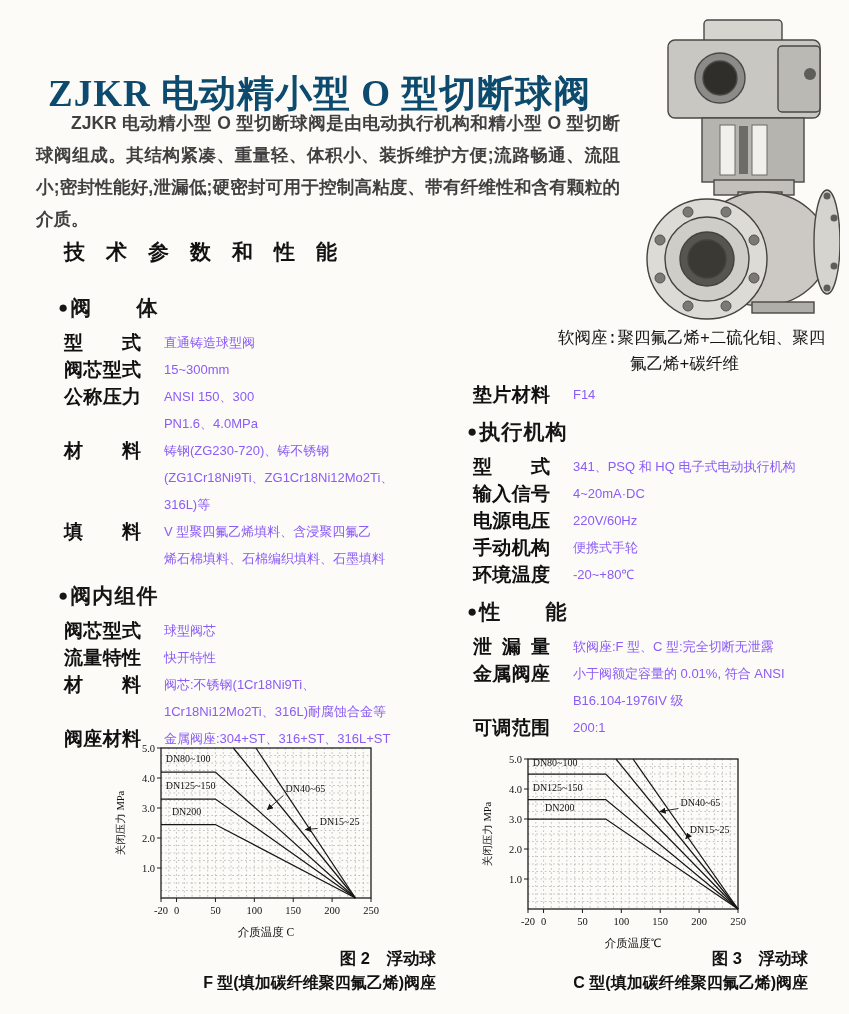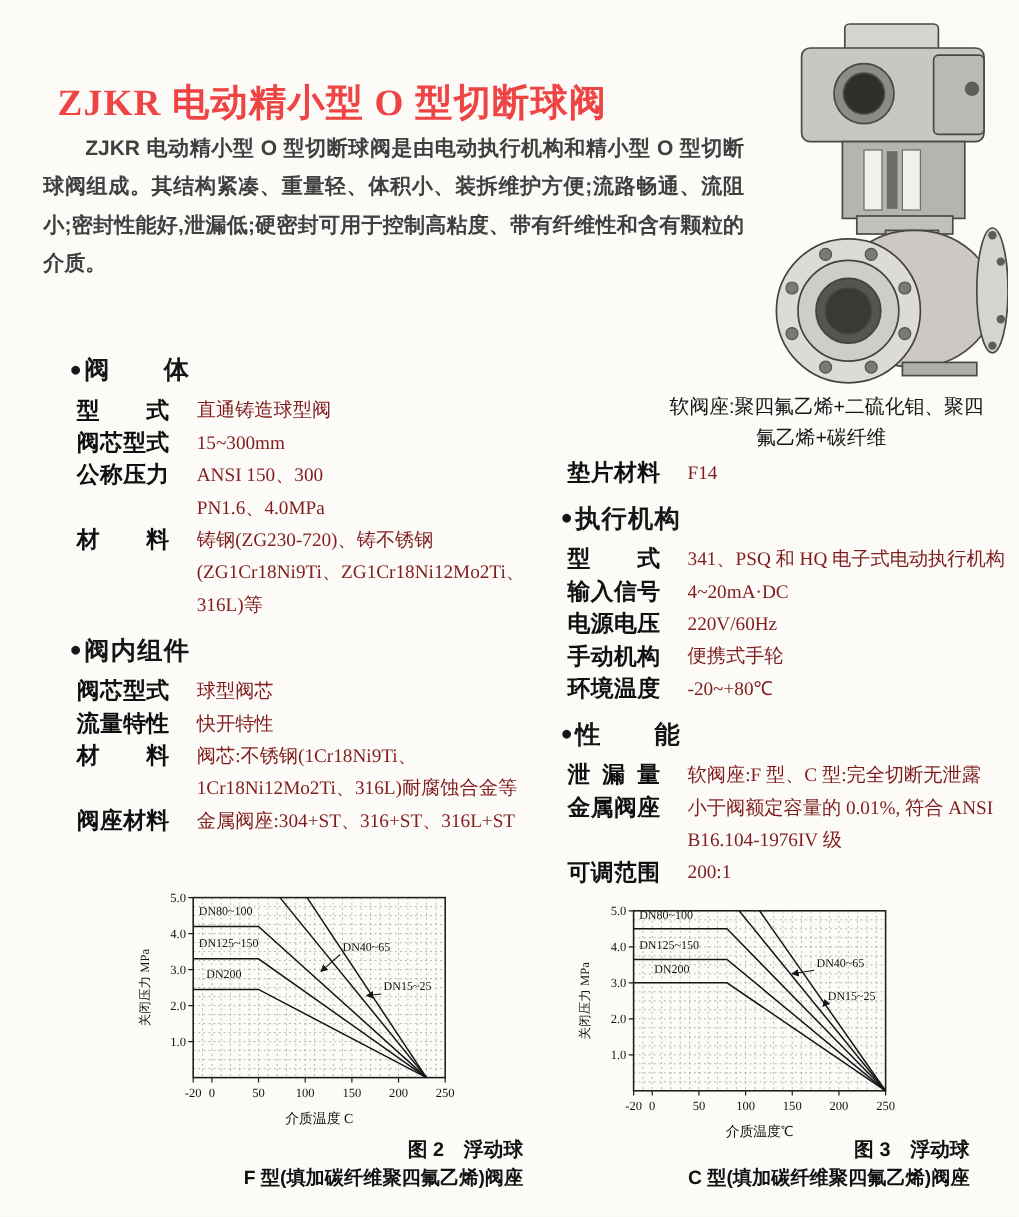--- a/index.html
+++ b/index.html
@@ -1,31 +1,31 @@
 <!DOCTYPE html>
 <html><head>
 <meta charset="utf-8">
 <style>
   html,body{margin:0;padding:0;}
   body{background:#e8e8e8;font-family:"Liberation Sans",sans-serif;}
   .page{position:relative;width:849px;height:1014px;background:#fcfbf8;margin:0 auto;overflow:hidden;color:#161616;}
-  .doc-title{position:absolute;left:48px;top:44px;font-family:"Liberation Serif",serif;font-weight:bold;font-size:31px;letter-spacing:1px;color:#ef4444;}
+  .doc-title{position:absolute;left:48px;top:44px;font-family:"Liberation Serif",serif;font-weight:bold;font-size:37px;letter-spacing:1px;color:#0c4a6e;}
   .intro{position:absolute;left:36px;top:90px;width:584px;font-size:17.5px;line-height:32px;font-weight:bold;text-indent:2em;text-align:justify;color:#404040;margin-top:17px;}
   .tech-heading{position:absolute;left:64px;top:238px;font-size:21px;font-weight:bold;letter-spacing:21px;white-space:nowrap;color:#111;}
   .col-left{position:absolute;left:64px;top:284px;width:402px;}
   .col-right{position:absolute;left:473px;top:326px;width:376px;}
   .section{margin:0 0 2px 0;}
   .sec-head{margin:10px 0 7px -6px;font-size:21px;font-weight:bold;white-space:nowrap;}
   .bullet{font-size:17px;vertical-align:2px;margin-right:2px;}
   .sec-title{display:inline-block;width:4.15em;text-align:justify;text-align-last:justify;}
   .spec-row{display:flex;align-items:flex-start;line-height:27px;}
   .spec-label{flex:0 0 4.05em;width:4.05em;text-align:justify;text-align-last:justify;font-weight:bold;font-size:19px;color:#101010;}
-  .spec-val{flex:1;margin-left:23px;font-family:Liberation Serif, serif;font-size:16px;color:#7f1d1d;}
+  .spec-val{flex:1;margin-left:23px;font-family:Liberation Sans, sans-serif;font-size:13px;color:#8b5cf6;}
   .val-line{white-space:nowrap;}
-  .seat-note{font-family:Liberation Sans, sans-serif;font-size:16.5px;line-height:26px;margin-bottom:3px;}
+  .seat-note{font-family:Liberation Mono, monospace;font-size:16.5px;line-height:26px;margin-bottom:3px;}
   .note-l1{margin-left:85px;white-space:nowrap;}
   .note-l2{margin-left:157px;white-space:nowrap;}
   .photo{position:absolute;left:612px;top:14px;width:228px;height:314px;}
   .fig-chart{position:absolute;}
   #chart-fig2{left:113px;top:740px;}
   #chart-fig3{left:480px;top:751px;}
   .fig-caption{position:absolute;text-align:right;font-weight:bold;color:#111;}
   #cap-fig2{left:96px;top:946px;width:340px;}
   #cap-fig3{left:460px;top:946px;width:348px;}
   .cap-line1{font-size:16.5px;line-height:24px;}
@@ -77,20 +77,21 @@
       <g fill="#5f5d59">
         <circle cx="215" cy="182" r="3.5"></circle>
           <circle cx="222" cy="204" r="3.5"></circle>
         <circle cx="222" cy="252" r="3.5"></circle>
           <circle cx="215" cy="274" r="3.5"></circle>
         <circle cx="198" cy="60" r="6"></circle>
       </g>
     </svg>
   </div>
 
+  <div class="tech-heading">技术参数和性能</div>
 
   <div class="col-left">
       <div class="section">
         <div class="sec-head"><span class="bullet">●</span><span class="sec-title">阀体</span></div>
         <div class="spec-row">
           <span class="spec-label">型式</span>
           <div class="spec-val">
             <div class="val-line">直通铸造球型阀</div>
           </div>
         </div>
@@ -106,20 +107,27 @@
             <div class="val-line">ANSI 150、300</div>
             <div class="val-line">PN1.6、4.0MPa</div>
           </div>
         </div>
         <div class="spec-row">
           <span class="spec-label">材料</span>
           <div class="spec-val">
             <div class="val-line">铸钢(ZG230-720)、铸不锈钢</div>
             <div class="val-line">(ZG1Cr18Ni9Ti、ZG1Cr18Ni12Mo2Ti、</div>
             <div class="val-line">316L)等</div>
+          </div>
+        </div>
+        <div class="spec-row">
+          <span class="spec-label">填料</span>
+          <div class="spec-val">
+            <div class="val-line">V 型聚四氟乙烯填料、含浸聚四氟乙</div>
+            <div class="val-line">烯石棉填料、石棉编织填料、石墨填料</div>
           </div>
         </div>
       </div>
       <div class="section">
         <div class="sec-head"><span class="bullet">●</span><span class="sec-title">阀内组件</span></div>
         <div class="spec-row">
           <span class="spec-label">阀芯型式</span>
           <div class="spec-val">
             <div class="val-line">球型阀芯</div>
           </div>

